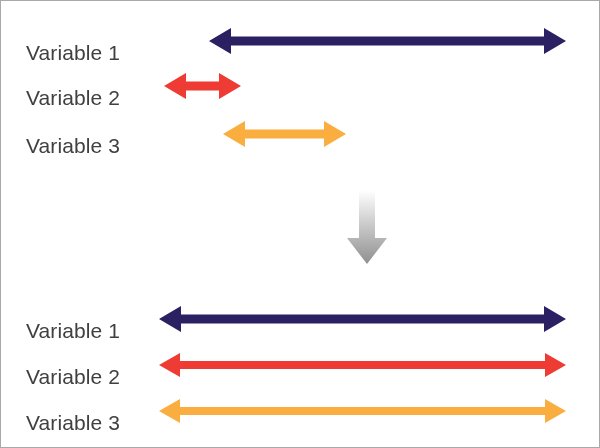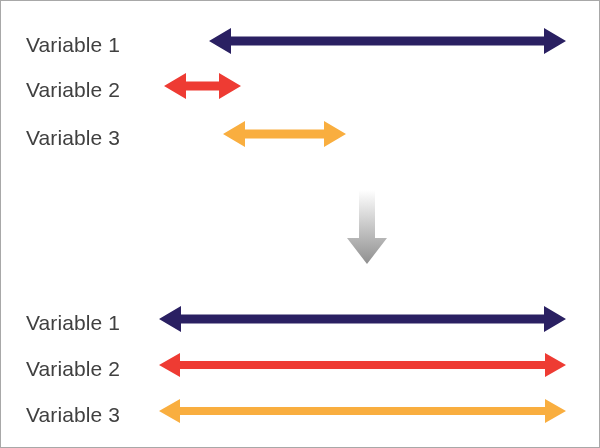--- a/index.html
+++ b/index.html
@@ -27,21 +27,21 @@
   }
   .row {
     position: absolute;
     left: 0;
     width: 100%;
     height: 40px;
   }
   .row-label {
     position: absolute;
     left: 25px;
-    top: 4px;
+    top: 12px;
     height: 40px;
     line-height: 40px;
     font-size: 21px;
     font-weight: 300;
     letter-spacing: 0.1px;
     color: #404040;
     white-space: nowrap;
   }
   .arrow-wrap {
     position: absolute;

